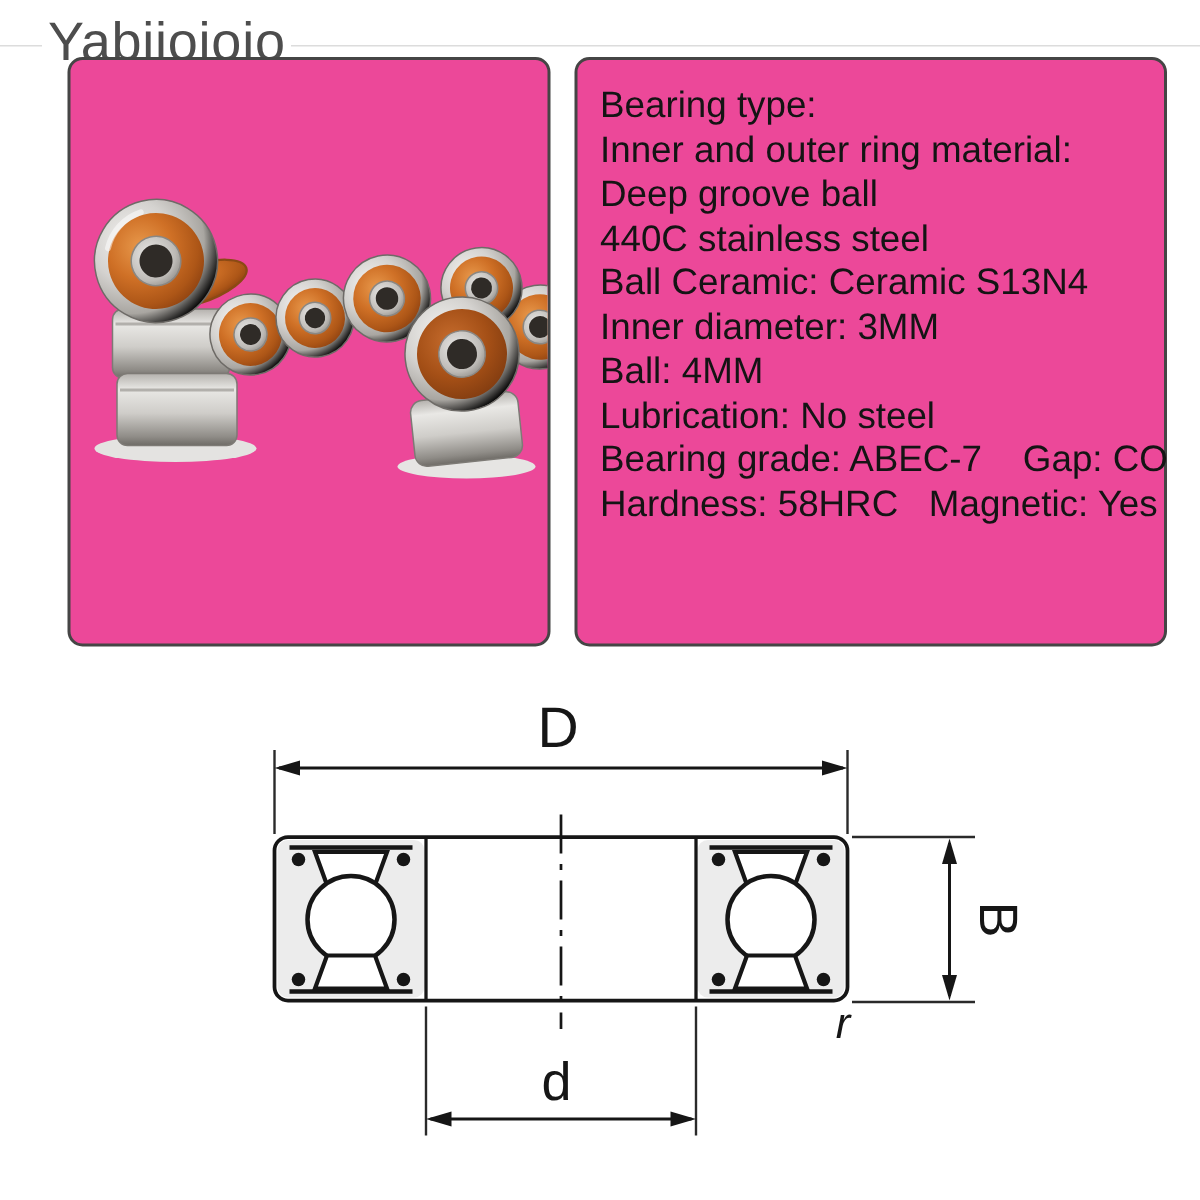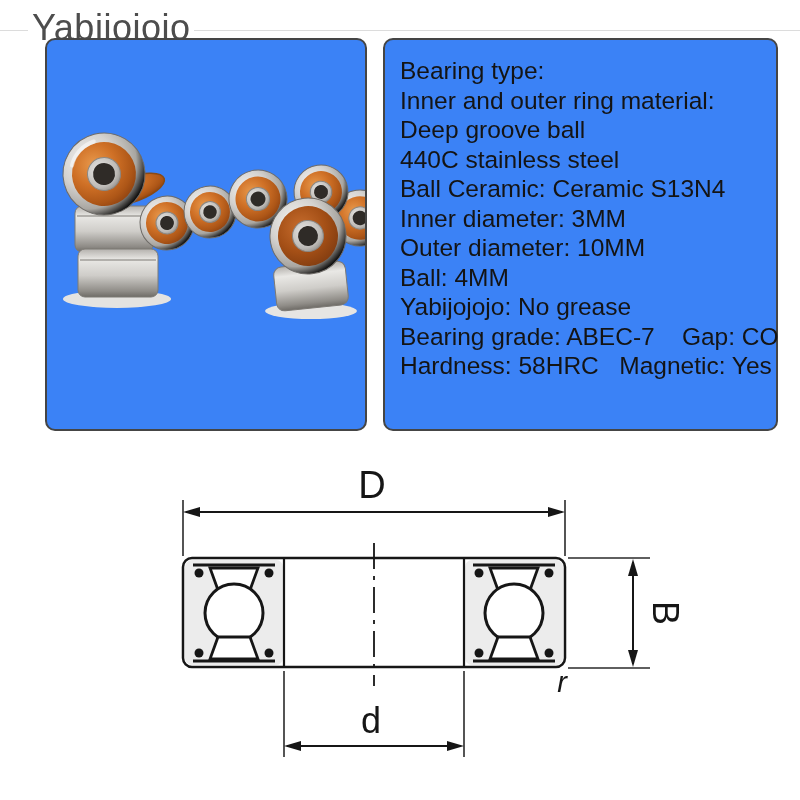--- a/index.html
+++ b/index.html
@@ -2,21 +2,21 @@
 <html><head>
 <meta charset="utf-8">
 <style>
   html,body{margin:0;padding:0;background:#ffffff;}
   body{width:800px;height:800px;position:relative;overflow:hidden;
        font-family:"Liberation Sans","DejaVu Sans",sans-serif;}
   .hairline{position:absolute;left:0;top:30px;width:800px;height:1px;background:#dcdcdc;}
   .watermark{position:absolute;left:28px;top:12px;font-size:36px;color:#4d4d4d;
              background:#ffffff;padding:0 4px;letter-spacing:0.5px;line-height:32px;}
   .panel{position:absolute;top:38px;height:393px;border:2px solid #454545;
-         border-radius:10px;background:#3b82f6;box-sizing:border-box;}
+         border-radius:10px;background:#ec4899;box-sizing:border-box;}
   .photo-frame{left:45px;width:322px;overflow:hidden;}
   .spec-panel{left:383px;width:395px;}
   .spec-text{padding:16px 12px 0 15px;font-size:24.5px;line-height:29.5px;color:#141414;}
   .spec-line{white-space:pre;}
   .diagram-layer{position:absolute;left:0;top:0;width:800px;height:800px;pointer-events:none;}
   svg text{font-family:"Liberation Sans","DejaVu Sans",sans-serif;fill:#161616;}
 </style>
 </head>
 <body>
 
@@ -121,23 +121,22 @@
 </div>
 
 <div class="panel spec-panel">
   <div class="spec-text">
     <div class="spec-line">Bearing type:</div>
     <div class="spec-line">Inner and outer ring material:</div>
     <div class="spec-line">Deep groove ball</div>
     <div class="spec-line">440C stainless steel</div>
     <div class="spec-line">Ball Ceramic: Ceramic S13N4</div>
     <div class="spec-line">Inner diameter: 3MM</div>
-    <div class="spec-line">Outer diameter: 10MM</div>
     <div class="spec-line">Ball: 4MM</div>
-    <div class="spec-line">Yabijojojo: No grease</div>
+    <div class="spec-line">Lubrication: No steel</div>
     <div class="spec-line">Bearing grade: ABEC-7    Gap: CO</div>
     <div class="spec-line">Hardness: 58HRC   Magnetic: Yes</div>
   </div>
 </div>
 
 <svg class="diagram-layer" viewBox="0 0 800 800">
 
   <text x="372" y="498" font-size="38" text-anchor="middle">D</text>
   <line x1="183" y1="500" x2="183" y2="556" stroke="#2a2a2a" stroke-width="1.6"></line>
   <line x1="565" y1="500" x2="565" y2="556" stroke="#2a2a2a" stroke-width="1.6"></line>

